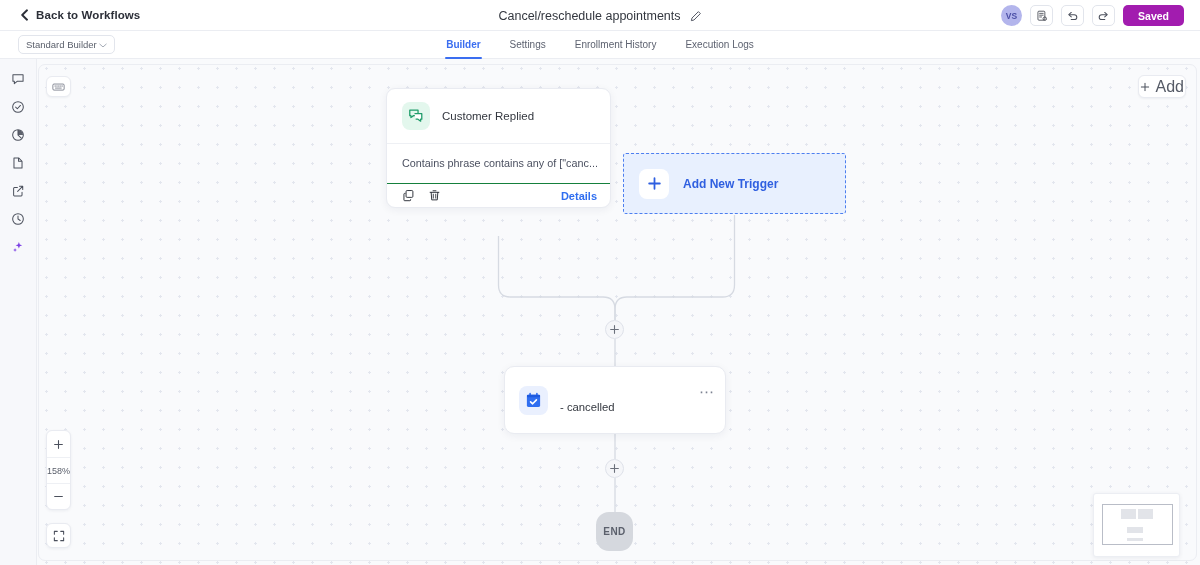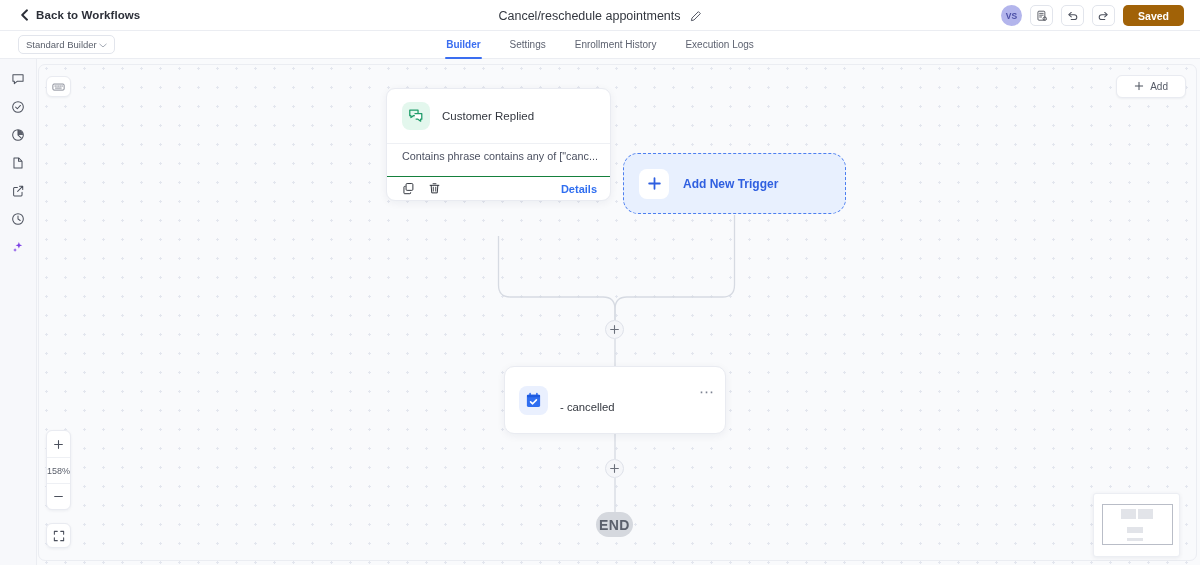--- a/index.html
+++ b/index.html
@@ -43,21 +43,21 @@
     display: flex; align-items: center; justify-content: center;
     letter-spacing: .2px;
   }
   .icon-btn {
     width: 23px; height: 21px; border: 1px solid #e2e5ec; border-radius: 5px;
     background: #fff; display: flex; align-items: center; justify-content: center;
     cursor: pointer;
   }
   .saved-btn {
     height: 21px; padding: 0 15px; border-radius: 5px;
-    background: #a16207; color: #fff; font-size: 10.5px; font-weight: 600;
+    background: #a21caf; color: #fff; font-size: 10.5px; font-weight: 600;
     display: flex; align-items: center; justify-content: center; cursor: pointer;
     border: none;
   }
 
   
   .subbar {
     position: absolute; top: 31px; left: 0; width: 1200px; height: 28px;
     background: #fff; border-bottom: 1px solid #ebedf2;
   }
   .builder-select {
@@ -125,56 +125,56 @@
     pointer-events: none;
   }
 
   .kbd-btn {
     position: absolute; left: 9px; top: 17px; width: 25px; height: 21px;
     background: #fff; border: 1px solid #e9ebf1; border-radius: 6px;
     display: flex; align-items: center; justify-content: center; cursor: pointer;
     box-shadow: 0 1px 2px rgba(20,30,60,.05);
   }
   .add-btn {
-    position: absolute; right: 14px; top: 16px; height: 23px; padding: 0 17px;
+    position: absolute; right: 14px; top: 16px; height: 23px; padding: 0 1px;
     background: #fff; border: 1px solid #e9ebf1; border-radius: 6px;
     display: flex; align-items: center; gap: 6px; cursor: pointer;
     box-shadow: 0 1px 2px rgba(20,30,60,.05);
-    font-size: 10px; color: #555a66;
+    font-size: 16px; color: #555a66;
   }
 
   
   .node { position: absolute; }
   .trigger-card {
     left: 349px; top: 29px; width: 225px;
     background: #fff; border: 1px solid #e9ebf1; border-radius: 9px;
     box-shadow: 0 2px 8px rgba(25,35,70,.06);
     overflow: hidden;
   }
   .tc-head { display: flex; align-items: center; gap: 12px; padding: 13px 14px 13px 15px; }
   .tc-icon {
     width: 28px; height: 28px; border-radius: 8px; background: #e3f7ed;
     display: flex; align-items: center; justify-content: center; flex: none;
   }
   .tc-title { font-size: 11.5px; color: #33373f; }
   .tc-body {
-    border-top: 1px solid #eef0f4; padding: 6px 15px 14px 15px;
+    border-top: 1px solid #eef0f4; padding: 13px 15px 14px 15px;
     font-size: 10.8px; color: #4b5060; white-space: nowrap; overflow: hidden;
   }
   .tc-foot {
     border-top: 1px solid #15803d; height: 24px; padding: 0 13px 0 15px;
     display: flex; align-items: center; gap: 13px;
   }
   .tc-foot .spacer { flex: 1; }
   .tc-act { cursor: pointer; display: flex; align-items: center; }
   .details-link { font-size: 11px; font-weight: 700; color: #2f6ef0; cursor: pointer; }
 
   .addtrigger {
     left: 586px; top: 94px; width: 223px; height: 61px;
-    background: #e8f0fe; border: 1.6px dashed #4d7ff0; border-radius: 15px;
+    background: #e8f0fe; border: 1.6px dashed #4d7ff0; border-radius: 3px;
     display: flex; align-items: center; gap: 14px; padding-left: 15px; cursor: pointer;
   }
   .at-icon {
     width: 30px; height: 30px; border-radius: 8px; background: #fff;
     display: flex; align-items: center; justify-content: center; flex: none;
   }
   .at-label { font-size: 12px; font-weight: 700; color: #2f5fe0; }
 
   .action-card {
     left: 467px; top: 307px; width: 222px; height: 68px;
@@ -194,22 +194,22 @@
 
   .plus-node {
     width: 19px; height: 19px; border-radius: 50%;
     background: #f5f6f9; border: 1px solid #dfe2ea;
     display: flex; align-items: center; justify-content: center; cursor: pointer;
     color: #70757f; font-size: 13px; line-height: 1;
   }
   .plus-1 { left: 568px; top: 261px; }
   .plus-2 { left: 568px; top: 400px; }
   .end-node {
-    left: 559px; top: 453px; width: 37px; height: 25px; border-radius: 13px;
-    background: #d5d8de; color: #5b606c; font-size: 14px; font-weight: 600;
+    left: 559px; top: 453px; width: 37px; height: 39px; border-radius: 13px;
+    background: #d5d8de; color: #5b606c; font-size: 10px; font-weight: 600;
     display: flex; align-items: center; justify-content: center;
     letter-spacing: .4px;
   }
 
   svg.edges { position: absolute; left:0; top:0; width: 1163px; height: 506px; pointer-events: none; }
 
   
   .zoom-stack {
     position: absolute; left: 9px; top: 371px; width: 25px;
     background: #fff; border: 1px solid #e9ebf1; border-radius: 6px;

